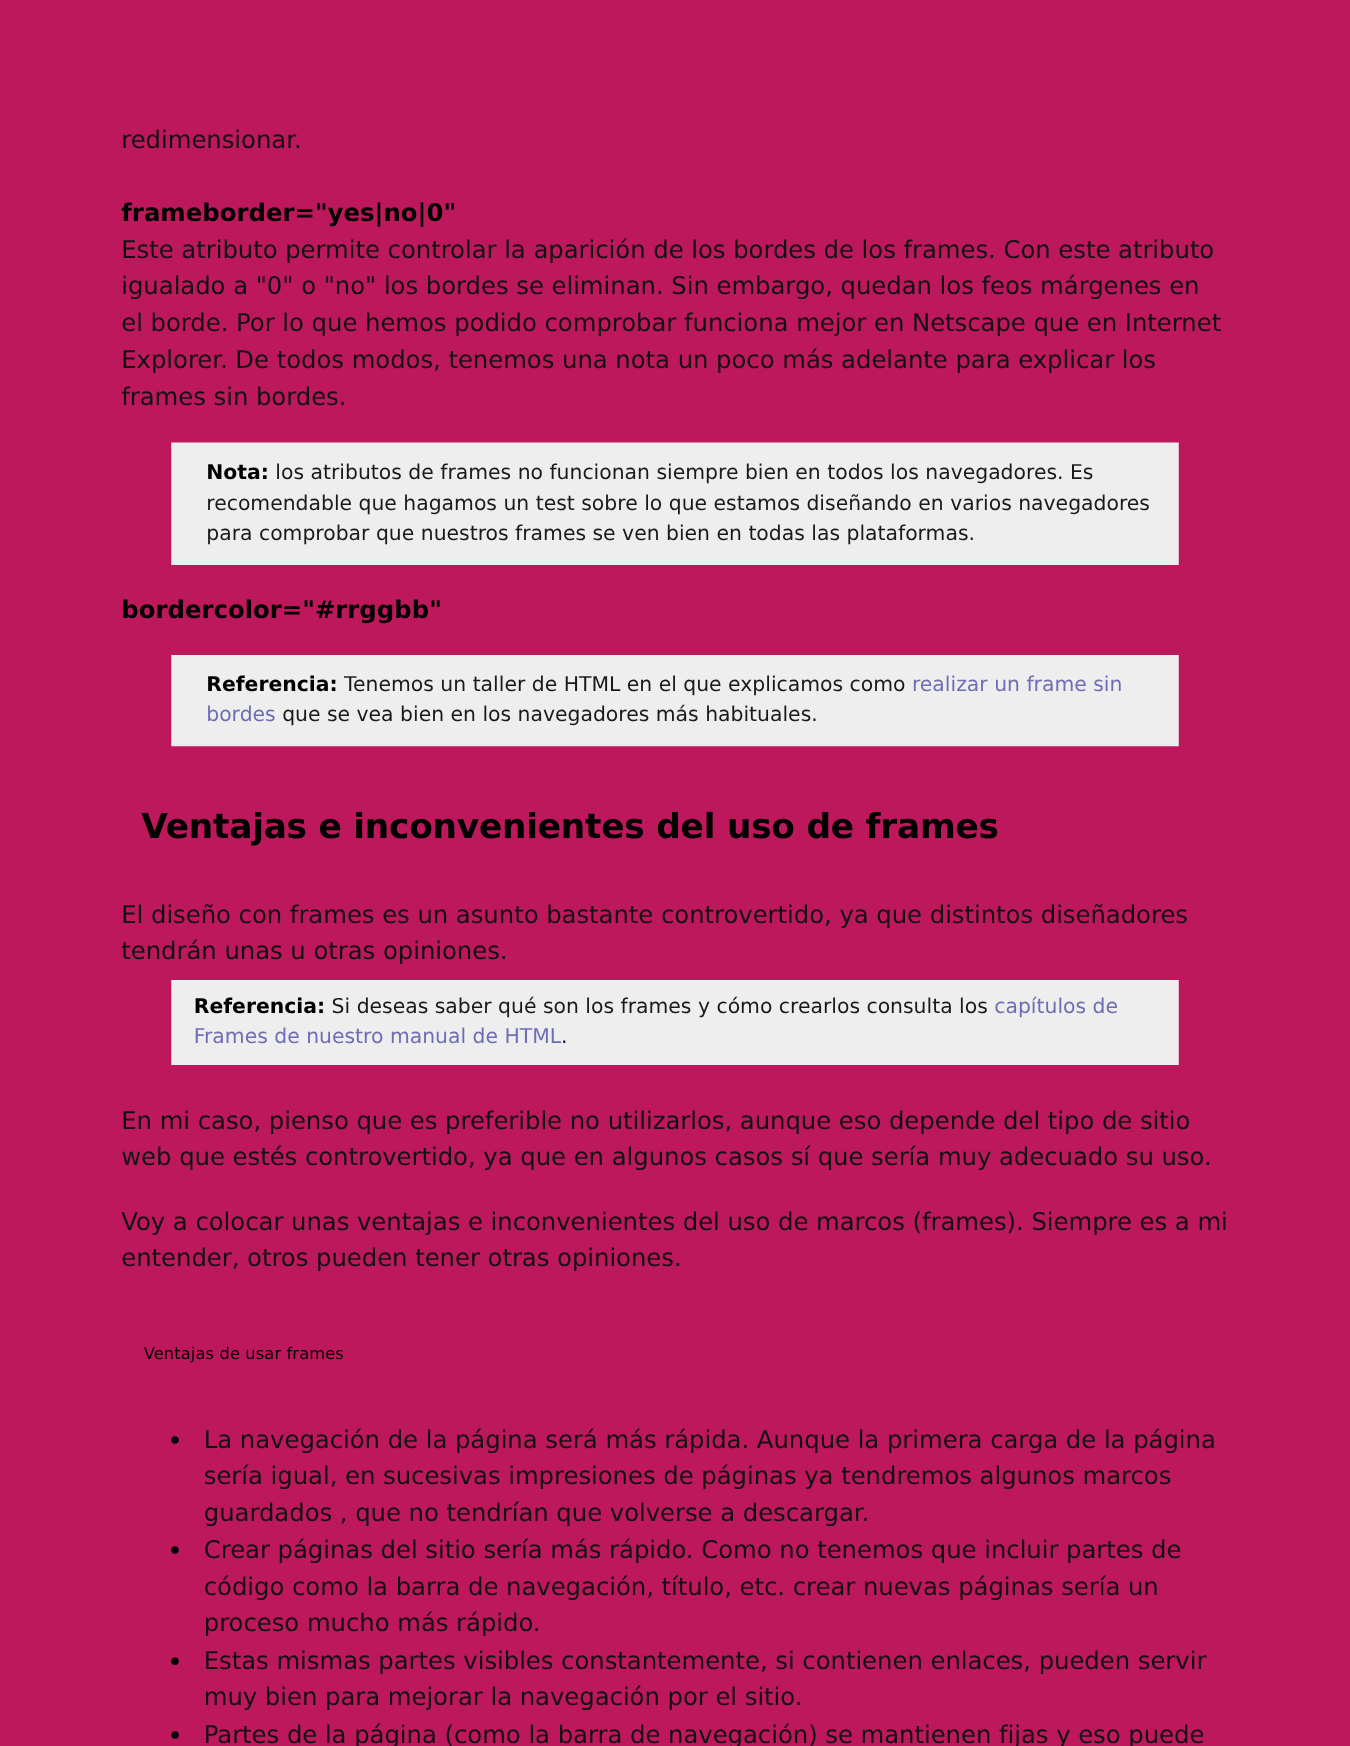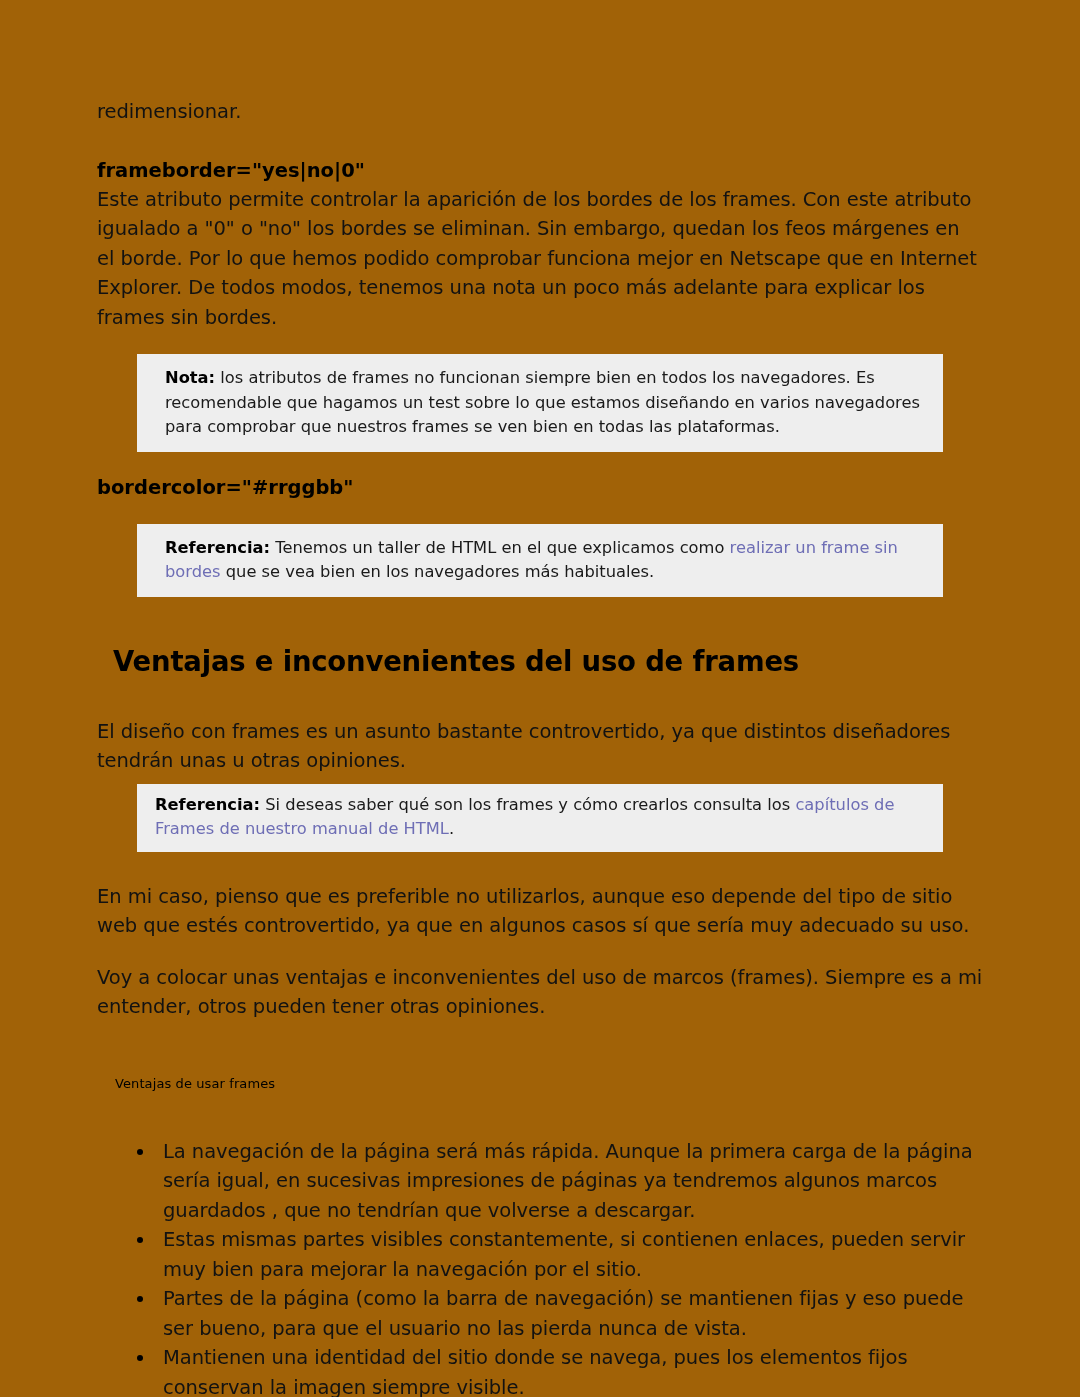--- a/index.html
+++ b/index.html
@@ -11,21 +11,21 @@
     width: 1080px;
     height: 1397px;
     font-family: "DejaVu Sans", "Liberation Sans", sans-serif;
     color: #000000;
     overflow: hidden;
   }
   .page {
     position: relative;
     width: 1080px;
     height: 1397px;
-    background: #a16207;
+    background: #be185d;
     box-sizing: border-box;
     padding: 97px 97px 0 97px;
   }
   .content {
     width: 886px;
   }
 
   
   .para {
     font-size: 19.5px;
@@ -168,19 +168,20 @@
     <p class="para">Voy a colocar unas ventajas e inconvenientes del uso de marcos (frames). Siempre es a mi entender, otros pueden tener otras opiniones.</p>
 
     <div class="gap-lg"></div>
 
     <h2 class="h2-section">Ventajas de usar frames</h2>
 
     <div class="gap-md"></div>
 
     <ul class="bullets">
       <li>La navegación de la página será más rápida. Aunque la primera carga de la página sería igual, en sucesivas impresiones de páginas ya tendremos algunos marcos guardados , que no tendrían que volverse a descargar.</li>
+      <li>Crear páginas del sitio sería más rápido. Como no tenemos que incluir partes de código como la barra de navegación, título, etc. crear nuevas páginas sería un proceso mucho más rápido.</li>
       <li>Estas mismas partes visibles constantemente, si contienen enlaces, pueden servir muy bien para mejorar la navegación por el sitio.</li>
       <li>Partes de la página (como la barra de navegación) se mantienen fijas y eso puede ser bueno, para que el usuario no las pierda nunca de vista.</li>
       <li>Mantienen una identidad del sitio donde se navega, pues los elementos fijos conservan la imagen siempre visible.</li>
     </ul>
 
   </div>
 </div>
 
 </body></html>

